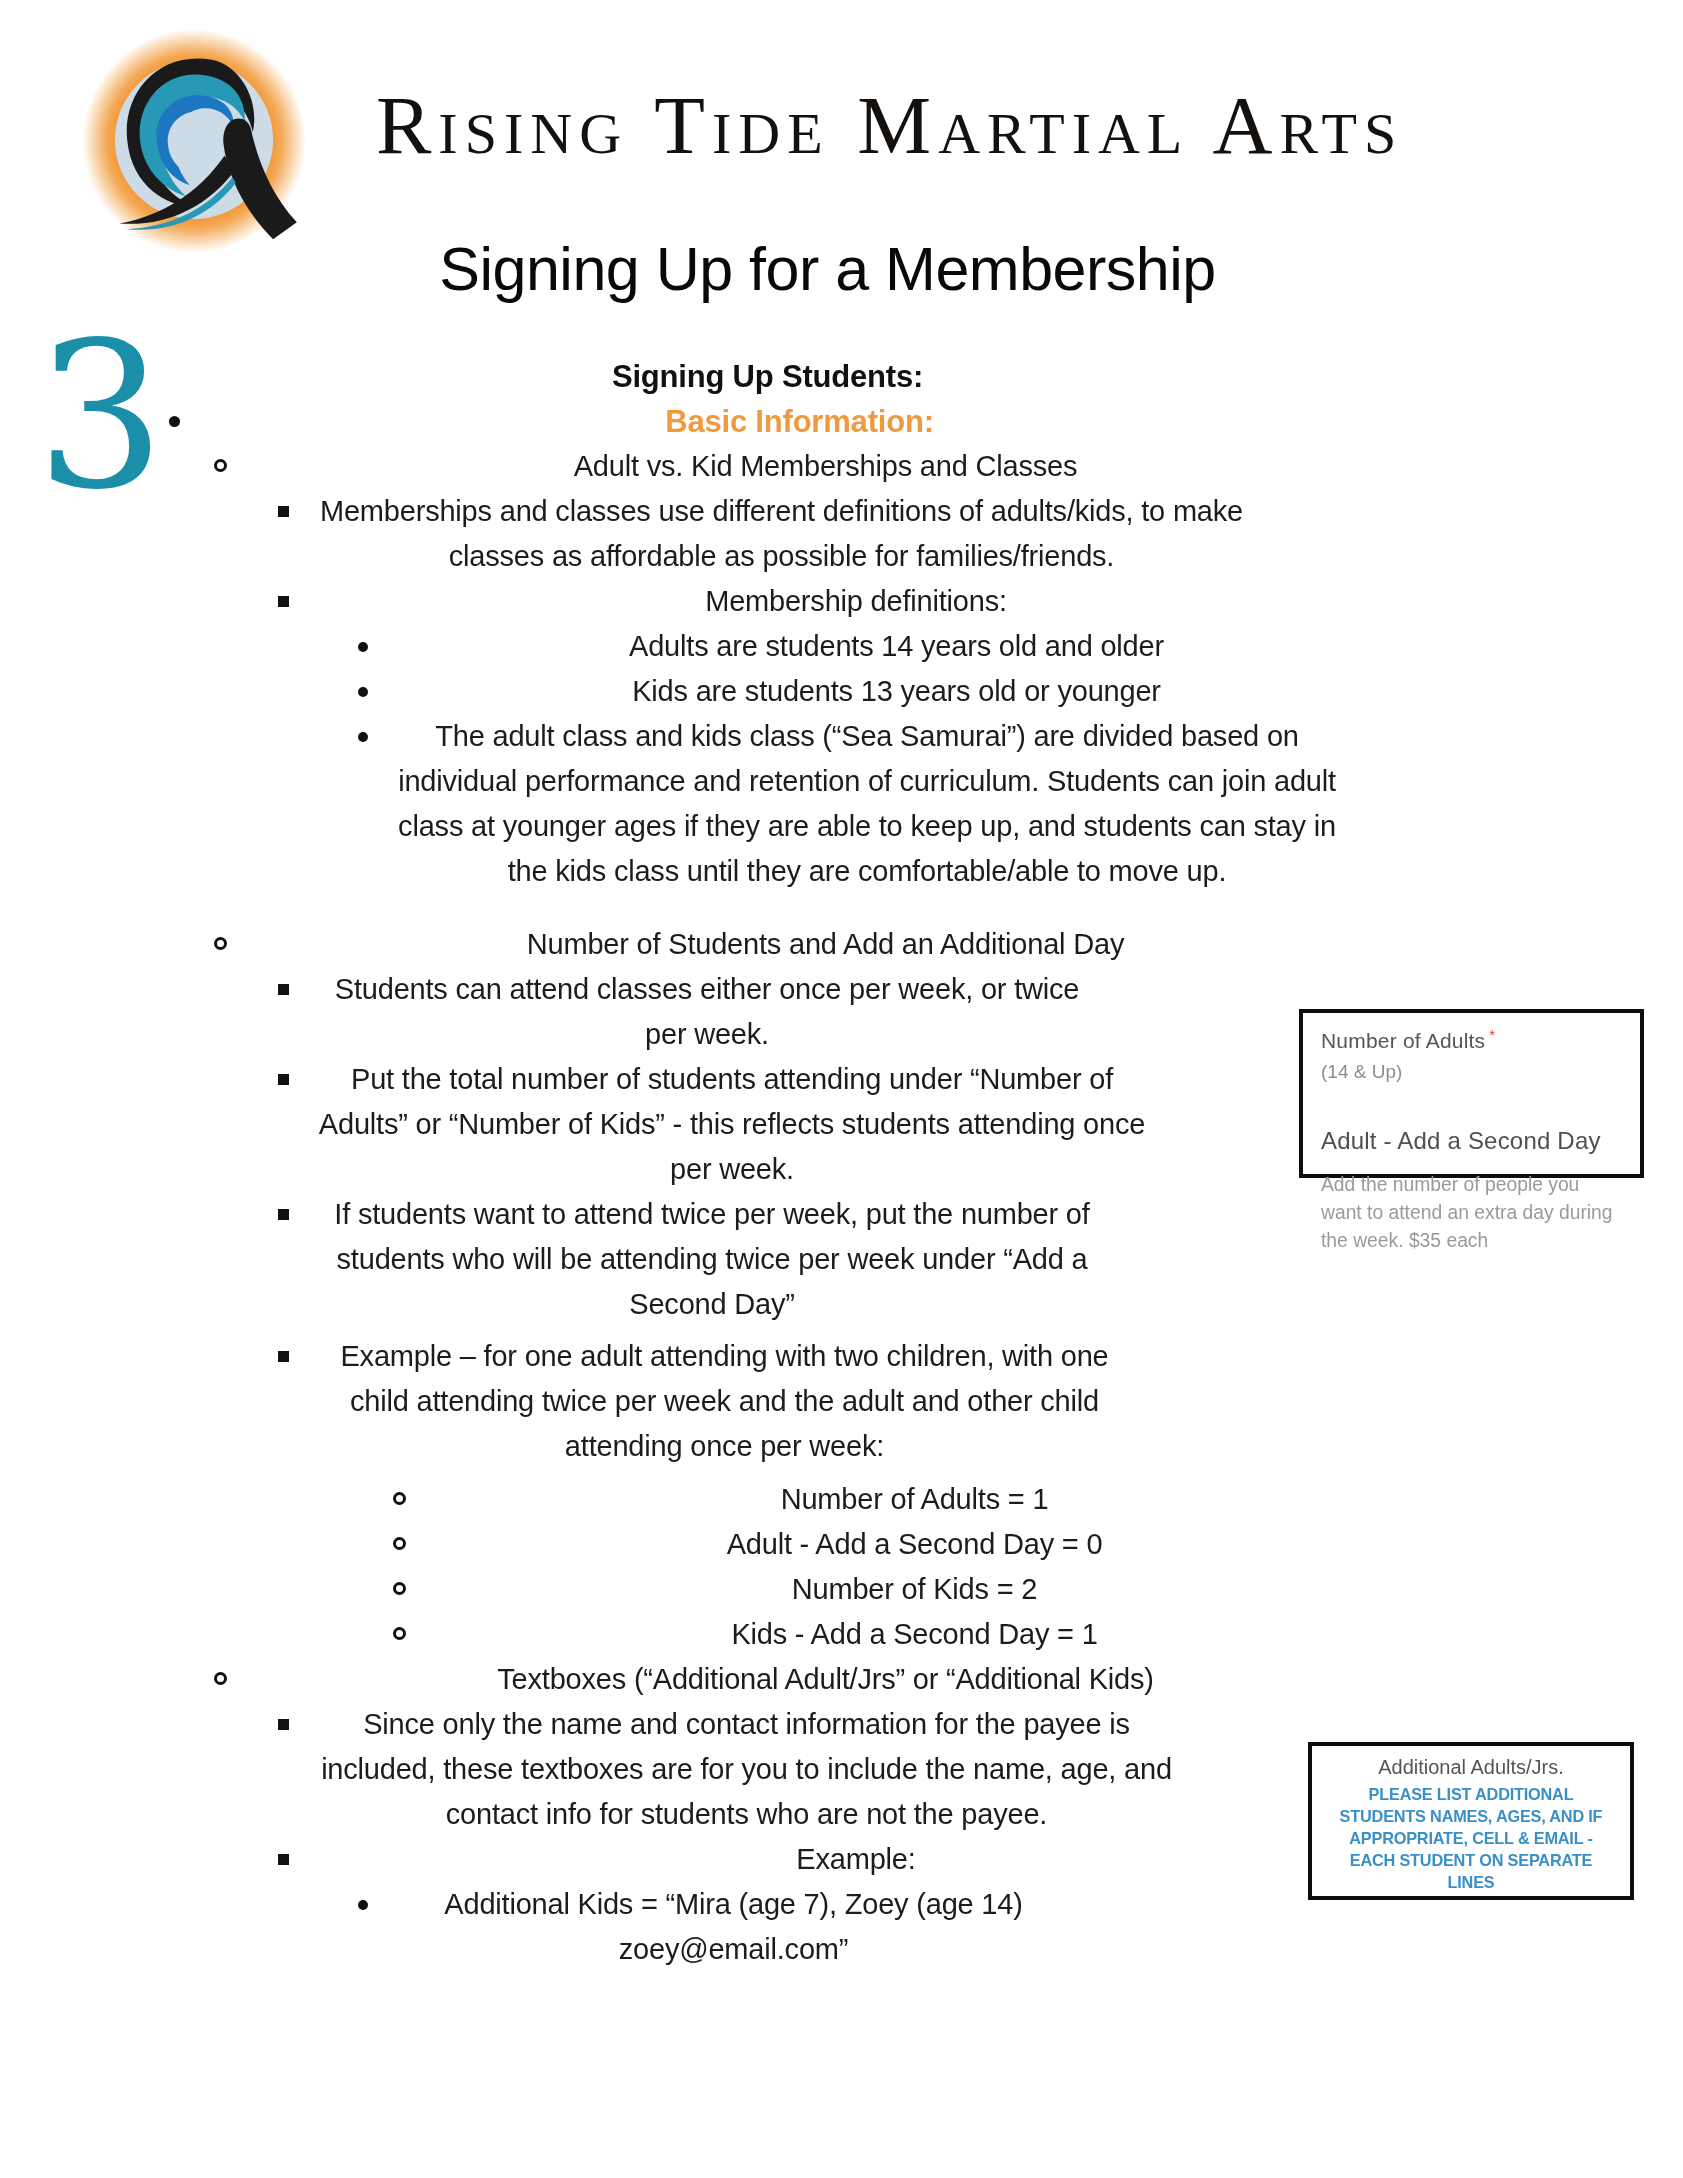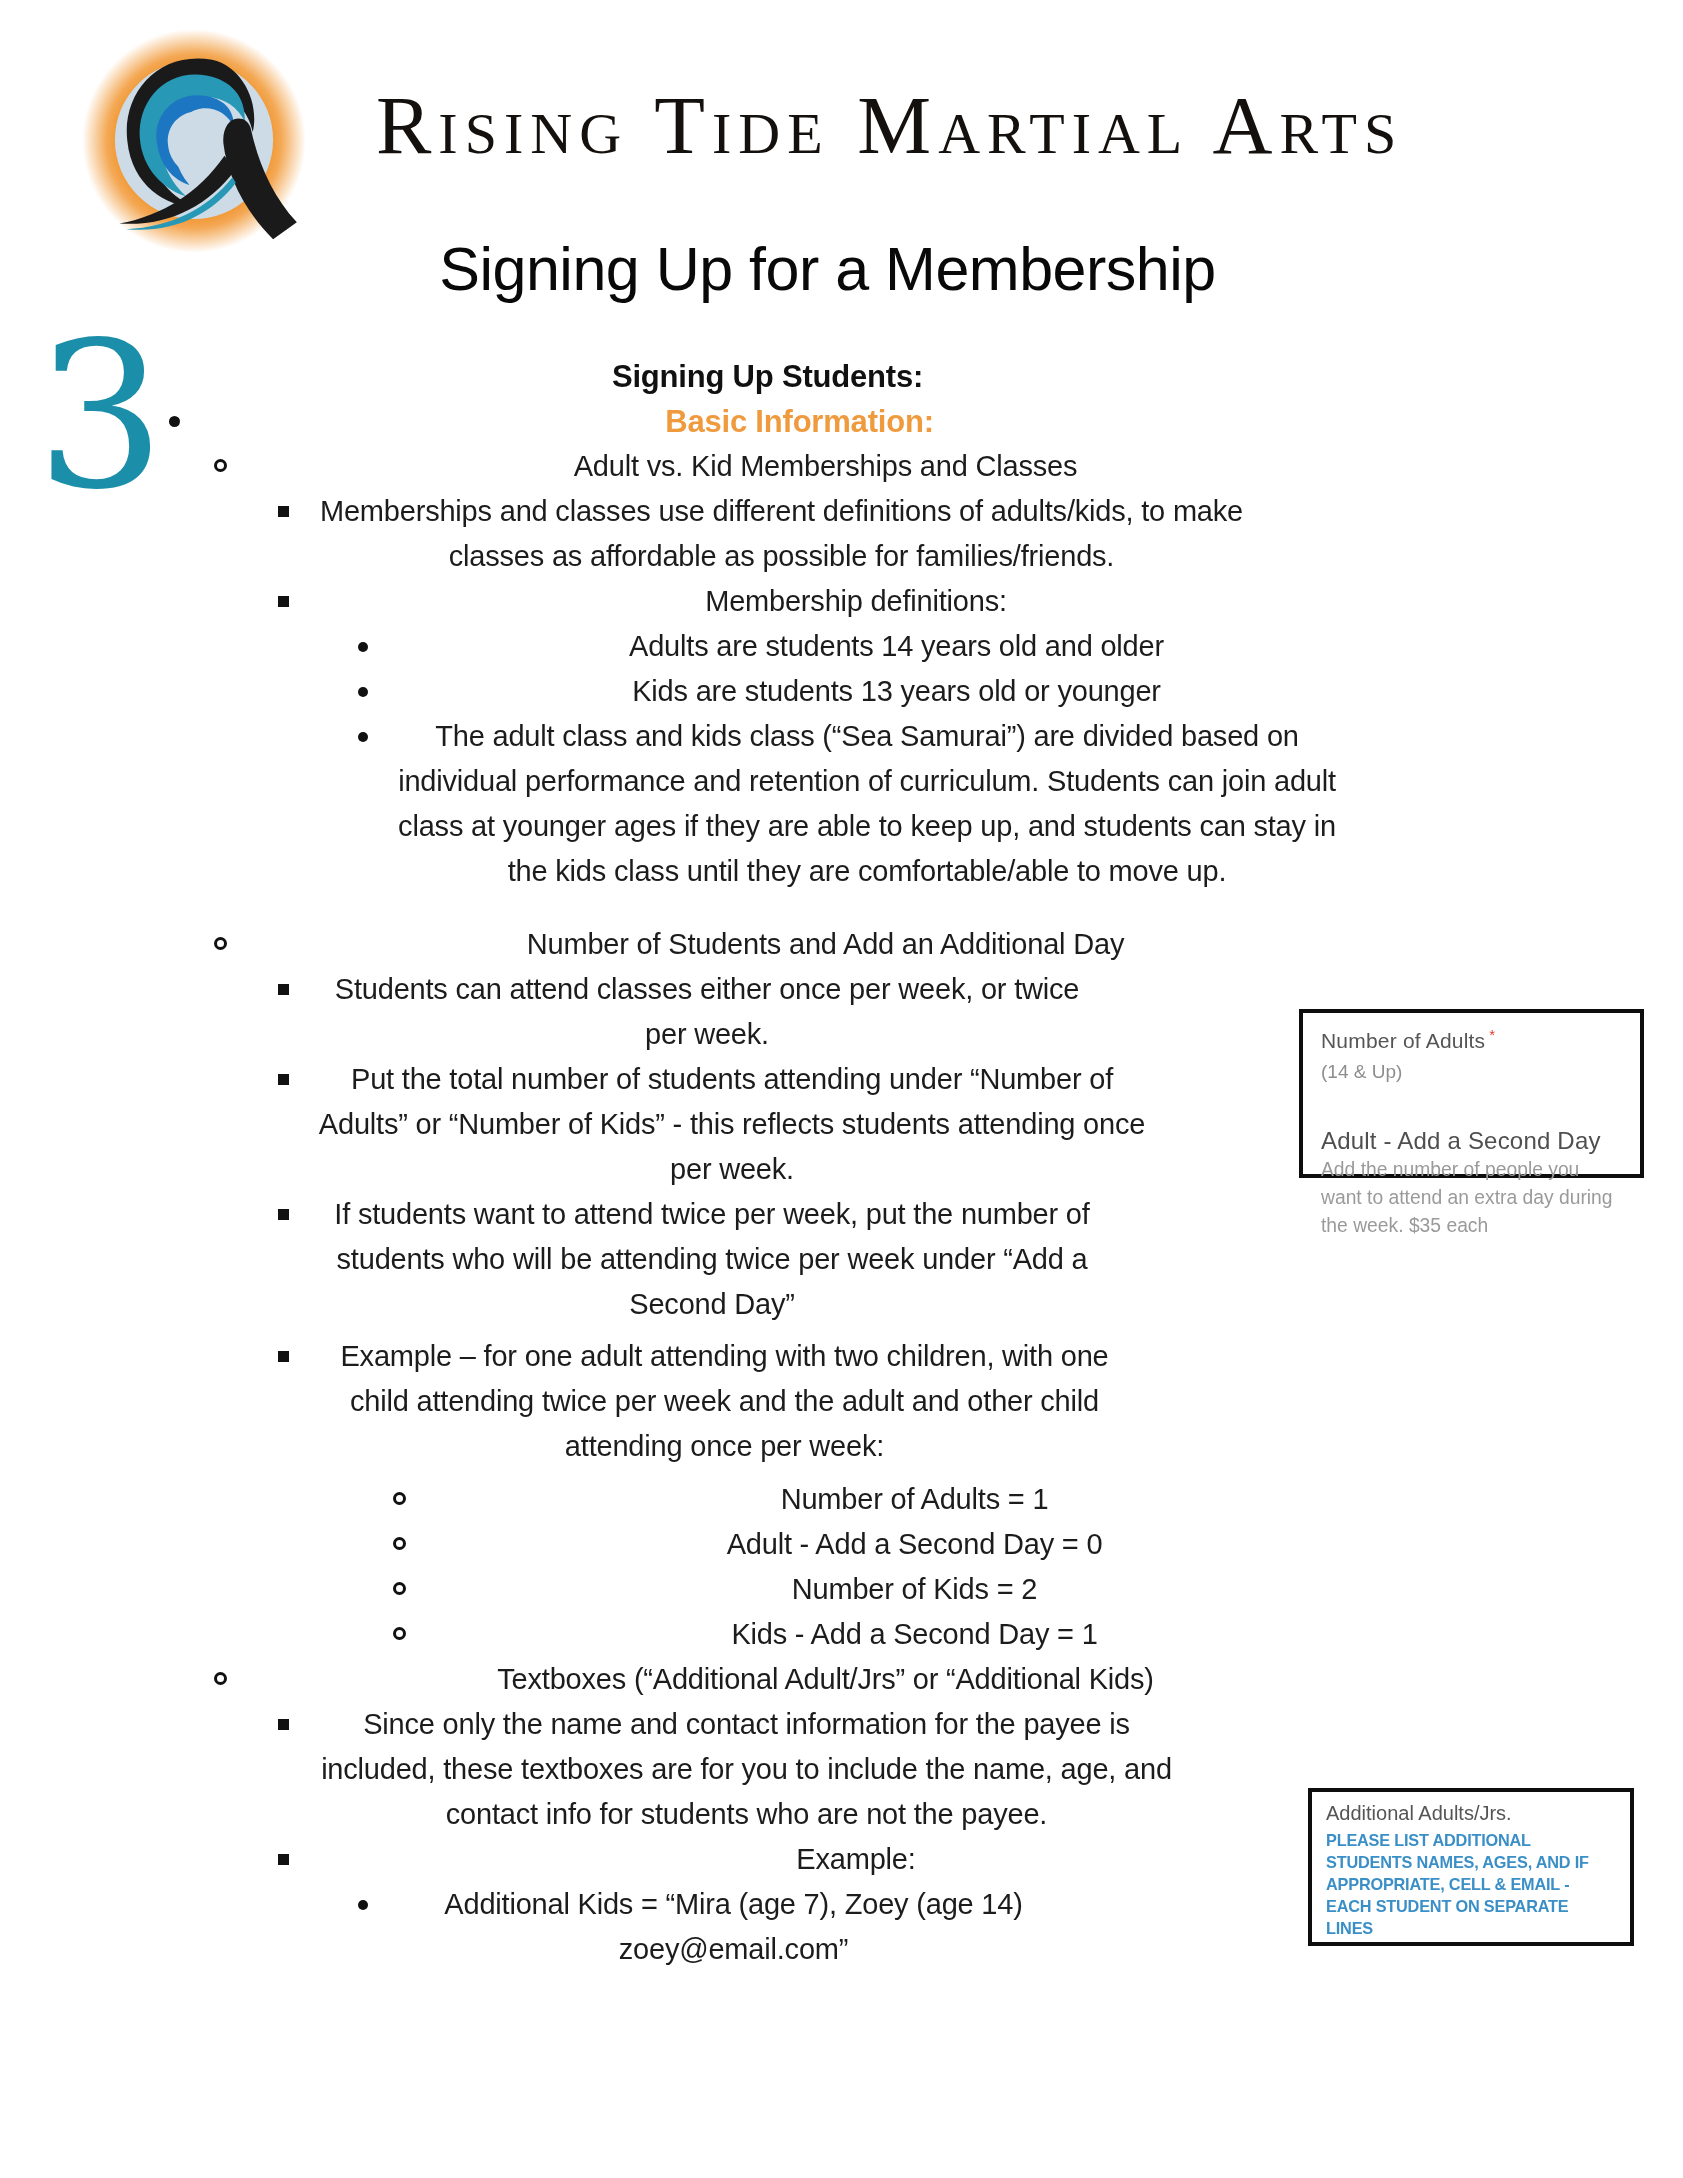--- a/index.html
+++ b/index.html
@@ -40,22 +40,22 @@
              box-sizing:border-box;background:transparent;}
   .mk.square{width:11px;height:11px;background:#111;top:17px;}
 
   
   .shot{position:absolute;background:#ffffff;border:4px solid #0d0d0d;box-sizing:border-box;}
   #shot-adults{left:1299px;top:1009px;width:345px;height:169px;padding:13px 18px;}
   .f-label{font-size:21px;color:#555;letter-spacing:0.2px;}
   .f-req{color:var(--asterisk-red,#e03c31);font-size:15px;vertical-align:super;margin-left:4px;}
   .f-sub{font-size:19px;color:#8d8d8d;margin-top:8px;}
   .f-label2{font-size:24px;color:#4f4f4f;margin-top:44px;letter-spacing:0.2px;}
-  .f-desc{font-size:19.3px;line-height:28px;color:#9a9a9a;margin-top:1px;}
-  #shot-additional{left:1308px;top:1788px;width:326px;height:158px;padding:10px 14px;}
+  .f-desc{font-size:19.3px;line-height:28px;color:#9a9a9a;margin-top:16px;}
+  #shot-additional{left:1308px;top:1742px;width:326px;height:158px;padding:10px 14px;text-align:center;}
   .f-label3{font-size:20px;color:#555;}
   .f-instr{margin-top:4px;font-size:16.3px;line-height:22px;font-weight:bold;
            color:var(--box-blue,#3a8fc7);letter-spacing:-0.2px;}
 </style>
 </head>
 <body>
 
 <div id="page">
 
   <svg id="logo" viewBox="0 0 200 200">

